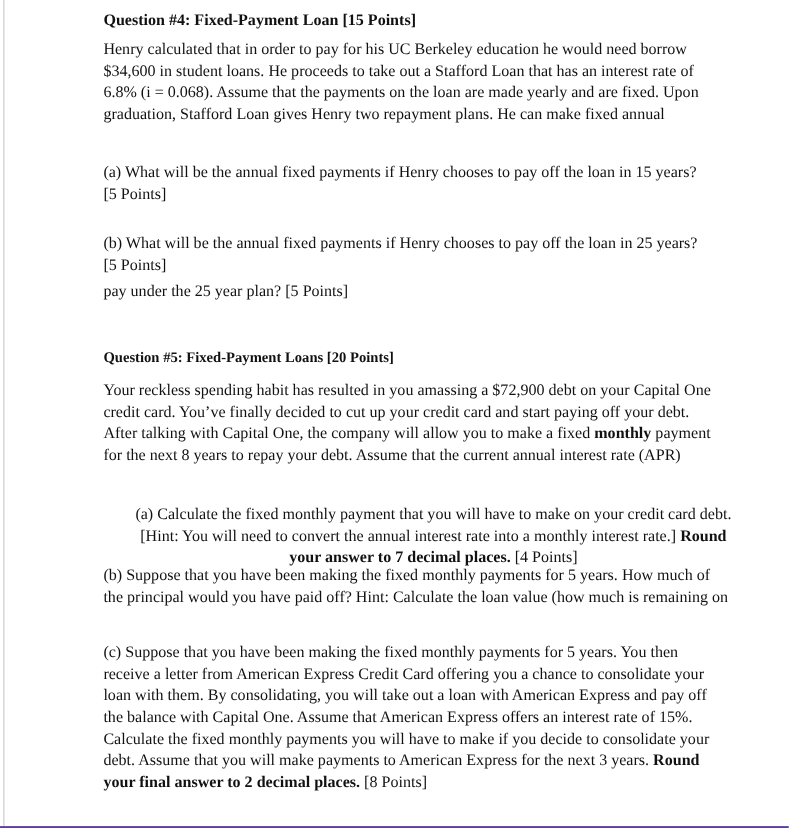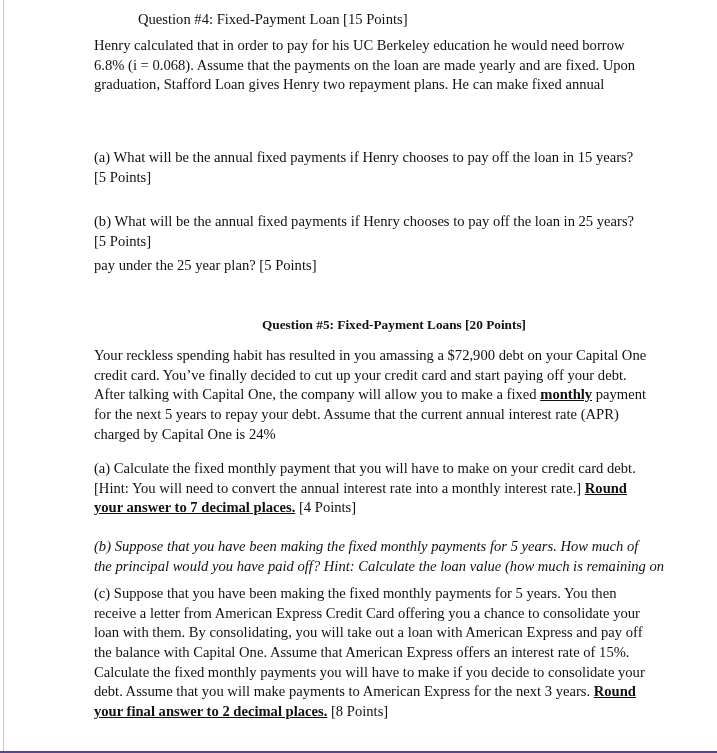--- a/index.html
+++ b/index.html
@@ -40,47 +40,45 @@
     .block {
       position: absolute;
       left: 0;
       width: 600px;
       font-size: 14.6px;
       line-height: 19.7px;
       white-space: nowrap;
     }
     .line { display: block; height: 19.7px; }
     .h4 {
-      font-weight: normal;
+      font-weight: bold;
       font-size: 14.6px;
-      margin-left: 44px;
     }
     .h5 {
       font-weight: bold;
       font-size: 13.3px;
-      text-align: center;
     }
     .bu {
       font-weight: bold;
-      text-decoration: underline;
     }
   </style>
 </head>
 <body>
 
 <div class="left-rule"></div>
 
 <div class="page">
 
   <div class="block" style="top:10px;">
     <span class="line h4">Question #4: Fixed-Payment Loan [15 Points]</span>
   </div>
 
   <div class="block" style="top:36px;font-family:Liberation Serif, serif;">
     <span class="line">Henry calculated that in order to pay for his UC Berkeley education he would need borrow</span>
+    <span class="line">$34,600 in student loans.  He proceeds to take out a Stafford Loan that has an interest rate of</span>
     <span class="line">6.8% (i = 0.068). Assume that the payments on the loan are made yearly and are fixed.  Upon</span>
     <span class="line">graduation, Stafford Loan gives Henry two repayment plans.  He can make fixed annual</span>
   </div>
 
   <div class="block" style="top:148px;">
     <span class="line">(a) What will be the annual fixed payments if Henry chooses to pay off the loan in 15 years?</span>
     <span class="line">[5 Points]</span>
   </div>
 
   <div class="block" style="top:212px;">
@@ -93,31 +91,30 @@
   </div>
 
   <div class="block" style="top:315px;">
     <span class="line h5">Question #5:  Fixed-Payment Loans [20 Points]</span>
   </div>
 
   <div class="block" style="top:346px;">
     <span class="line">Your reckless spending habit has resulted in you amassing a $72,900 debt on your Capital One</span>
     <span class="line">credit card.  You’ve finally decided to cut up your credit card and start paying off your debt.</span>
     <span class="line"><span>After talking with Capital One, the company will allow you to make a fixed </span><span class="bu">monthly</span><span> payment</span></span>
-    <span class="line">for the next 5 years to repay your debt.  Assume that the current annual interest rate (APR)</span>
-    <span class="line">charged by Capital One is 24%</span>
+    <span class="line">for the next 8 years to repay your debt.  Assume that the current annual interest rate (APR)</span>
   </div>
 
-  <div class="block" style="top:459px;">
+  <div class="block" style="top:459px;text-align:center;">
     <span class="line">(a) Calculate the fixed monthly payment that you will have to make on your credit card debt.</span>
     <span class="line"><span>[Hint:  You will need to convert the annual interest rate into a monthly interest rate.]  </span><span class="bu">Round</span></span>
     <span class="line"><span class="bu">your answer to 7 decimal places.</span><span> [4 Points]</span></span>
   </div>
 
-  <div class="block" style="top:537px;font-style:italic;">
+  <div class="block" style="top:514px;">
     <span class="line">(b) Suppose that you have been making the fixed monthly payments for 5 years.  How much of</span>
     <span class="line">the principal would you have paid off? Hint: Calculate the loan value (how much is remaining on</span>
   </div>
 
   <div class="block" style="top:584px;">
     <span class="line">(c) Suppose that you have been making the fixed monthly payments for 5 years.  You then</span>
     <span class="line">receive a letter from American Express Credit Card offering you a chance to consolidate your</span>
     <span class="line">loan with them.  By consolidating, you will take out a loan with American Express and pay off</span>
     <span class="line">the balance with Capital One.  Assume that American Express offers an interest rate of 15%.</span>
     <span class="line">Calculate the fixed monthly payments you will have to make if you decide to consolidate your</span>

